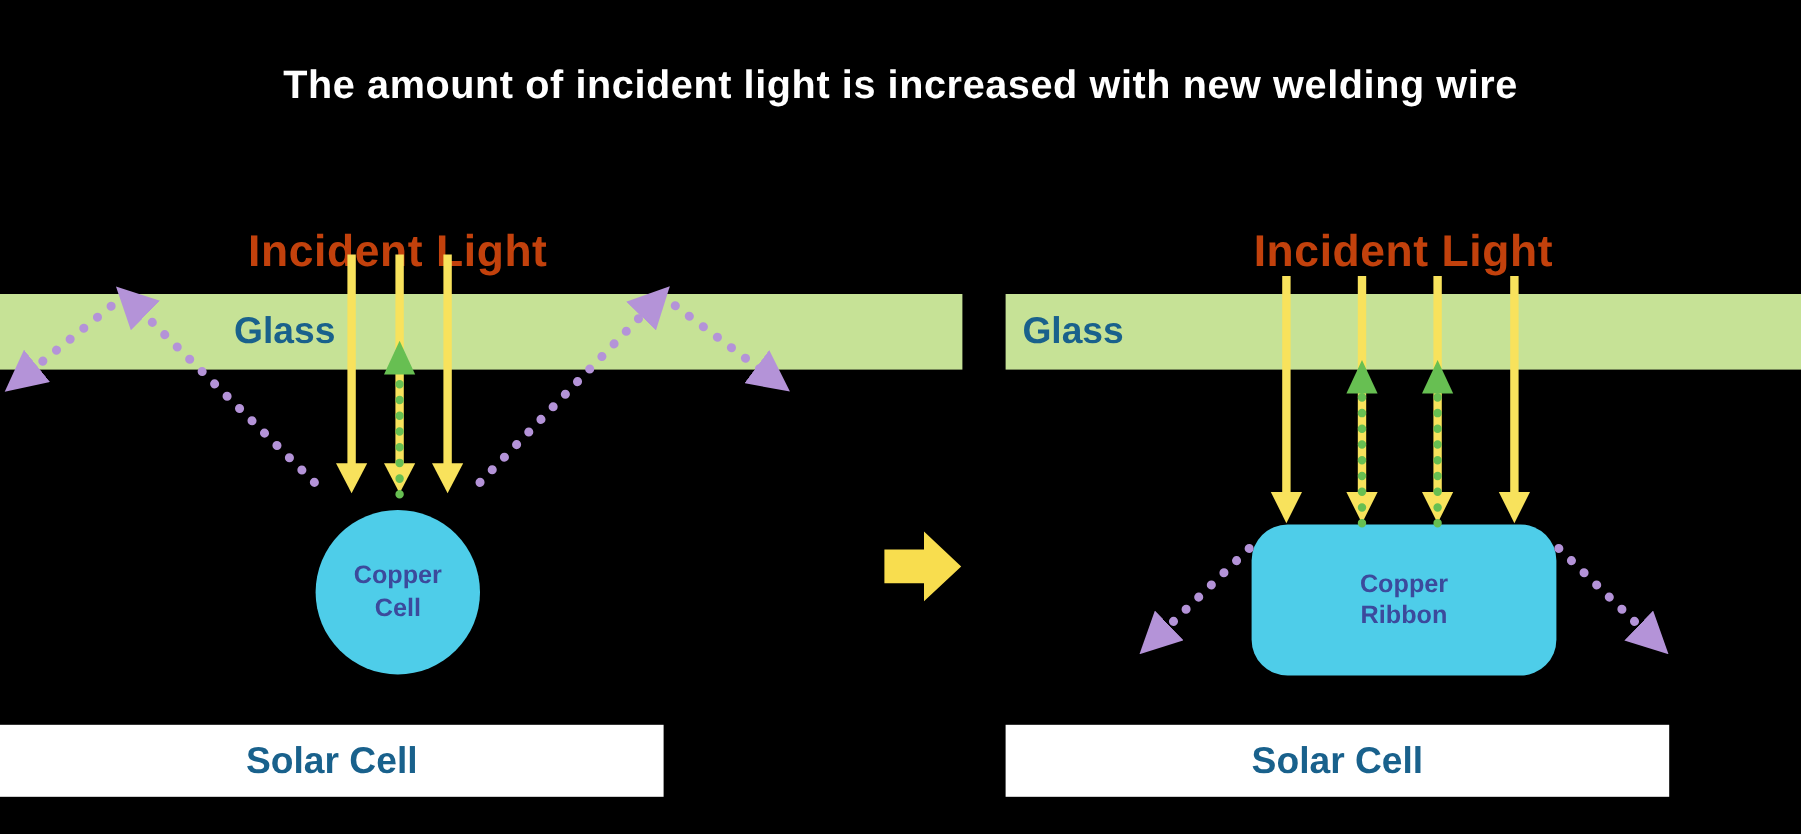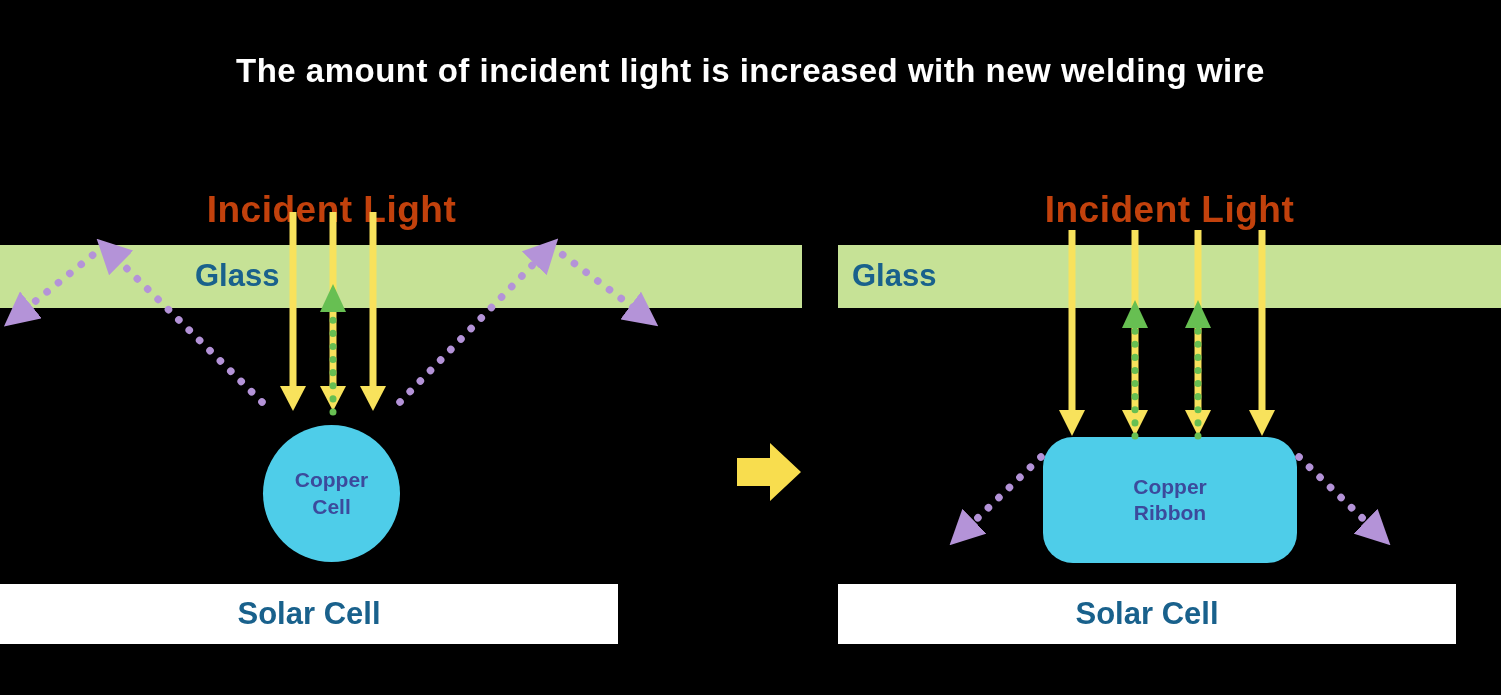--- a/index.html
+++ b/index.html
@@ -16,21 +16,21 @@
     color:#c2410c;font-size:37px;font-weight:bold;letter-spacing:.5px;margin-top:33px;
   }
   .incident.left{left:0;}
   .incident.right{left:838px;}
   .glass-bar{position:absolute;top:245px;width:802px;height:63px;background:#c6e296;z-index:1;}
   .glass-bar.left{left:0;}
   .glass-bar.right{left:838px;}
   .glass-label{position:absolute;top:13px;color:#19618c;font-size:31px;font-weight:bold;}
   .glass-bar.left .glass-label{left:195px;}
   .glass-bar.right .glass-label{left:14px;}
-  .solar-bar{position:absolute;top:584px;width:618px;height:60px;background:#fff;z-index:1;text-align:center;}
+  .solar-bar{position:absolute;top:604px;width:553px;height:60px;background:#fff;z-index:1;text-align:center;}
   .solar-bar.left{left:0;}
   .solar-bar.right{left:838px;}
   .solar-label{color:#19618c;font-size:31px;font-weight:bold;line-height:60px;}
   .copper-circle{
     position:absolute;left:263px;top:425px;width:137px;height:137px;border-radius:50%;
     background:#4ecde9;z-index:2;display:flex;flex-direction:column;align-items:center;justify-content:center;
   }
   .copper-ribbon{
     position:absolute;left:1043px;top:437px;width:254px;height:126px;border-radius:30px;
     background:#4ecde9;z-index:2;display:flex;flex-direction:column;align-items:center;justify-content:center;

